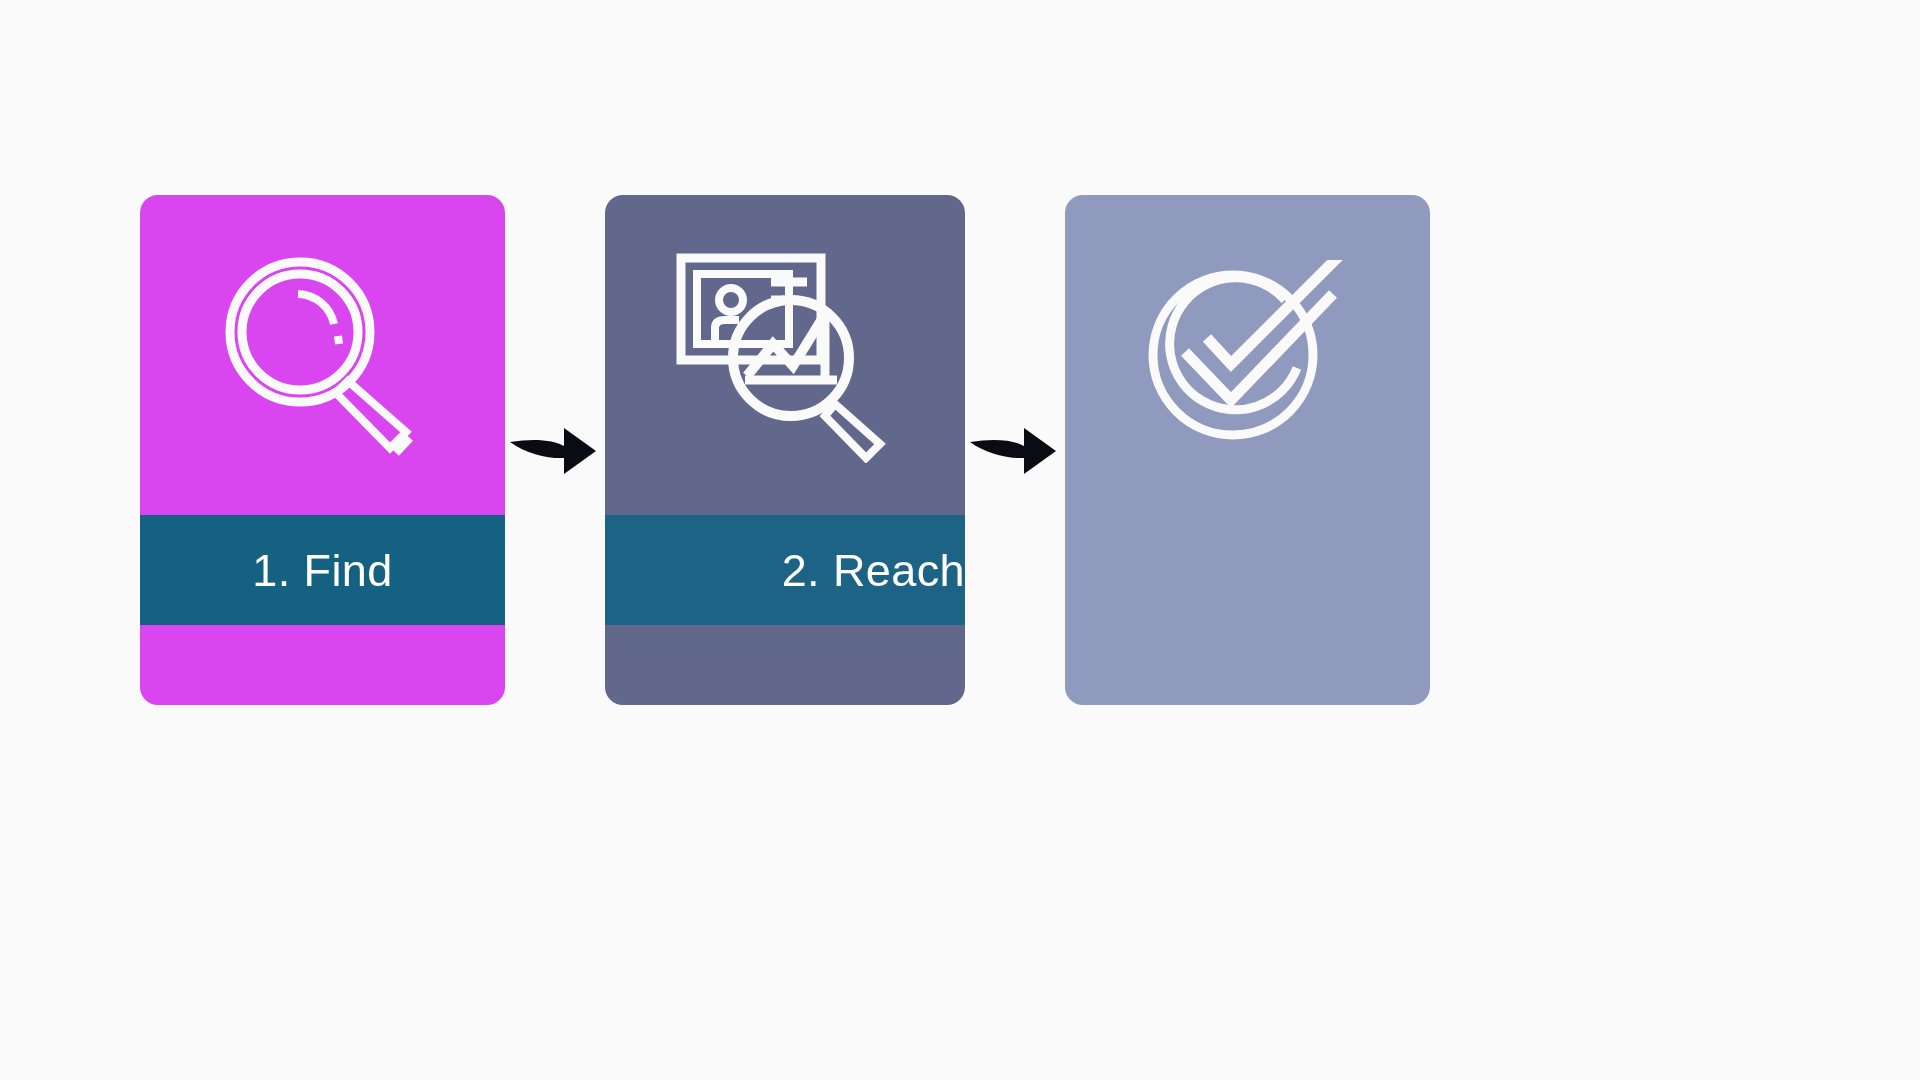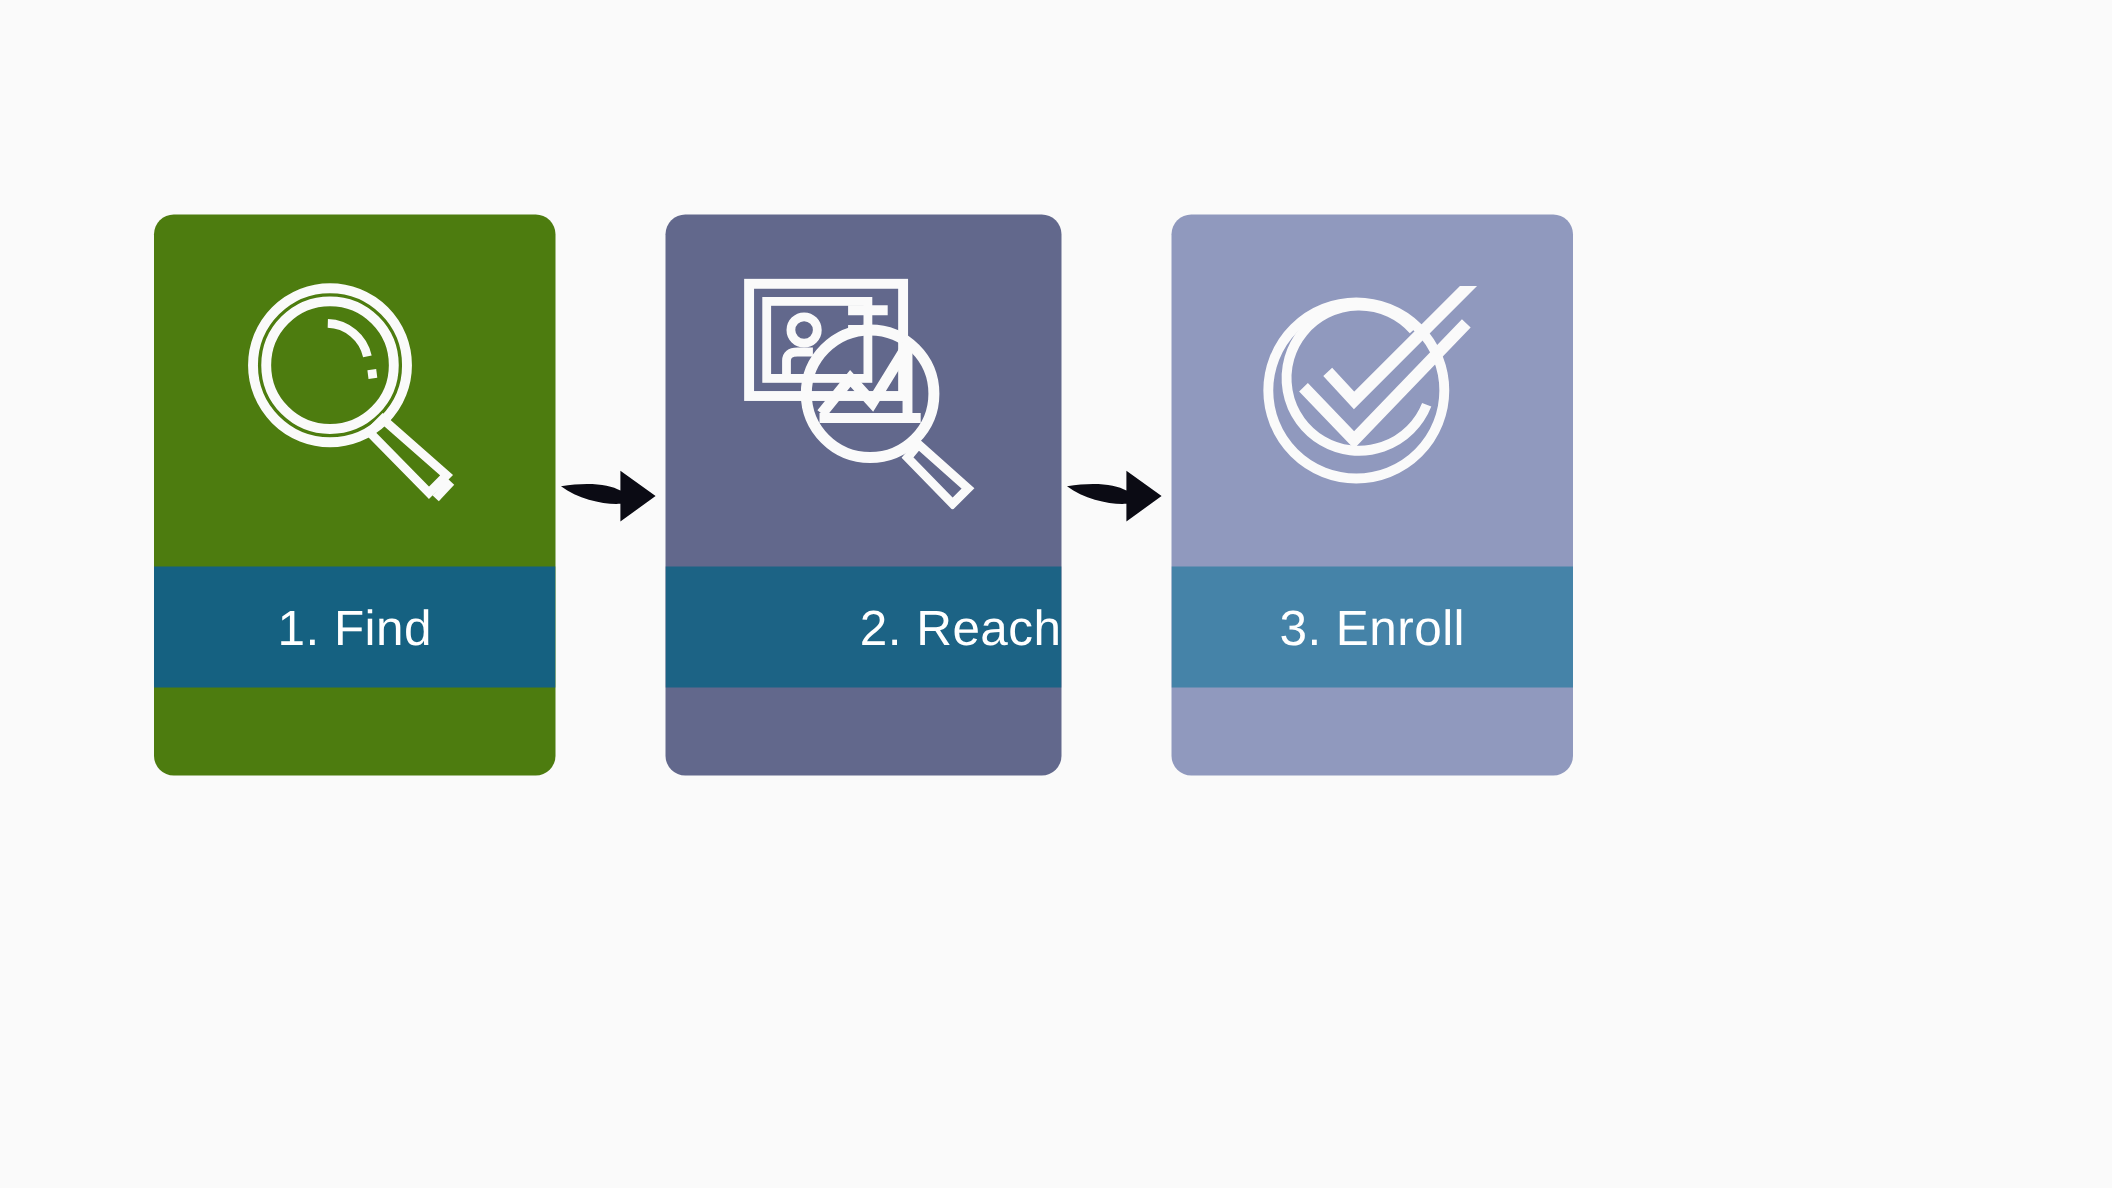--- a/index.html
+++ b/index.html
@@ -22,21 +22,21 @@
   }
 
   
   .card {
     position: absolute;
     top: 195px;
     height: 510px;
     border-radius: 18px;
     overflow: hidden;
   }
-  .card-1 { left: 140px;  width: 365px; background: #4d7c0f; }
+  .card-1 { left: 140px;  width: 365px; background: #d946ef; }
   .card-2 { left: 605px;  width: 360px; background: #62688C; }
   .card-3 { left: 1065px; width: 365px; background: #9099BE; }
 
   .card-icon-area {
     position: absolute;
     left: 0;
     top: 0;
     width: 100%;
     height: 320px;
     display: flex;
@@ -169,18 +169,15 @@
 
         <circle cx="88" cy="95" r="80" fill="none" stroke="#FAFAFA" stroke-width="9"></circle>
 
         <path d="M 140 40
                  A 66 66 0 1 0 152 108" fill="none" stroke="#FAFAFA" stroke-width="9"></path>
 
         <path d="M 40 92 L 86 140 L 188 34" fill="none" stroke="#FAFAFA" stroke-width="11" stroke-linejoin="miter" stroke-linecap="butt"></path>
         <path d="M 62 78 L 86 104 L 198 -8" fill="none" stroke="#FAFAFA" stroke-width="11" stroke-linejoin="miter" stroke-linecap="butt"></path>
       </svg>
     </div>
-    <div class="card-band">
-      <span class="card-band-label">3. Enroll</span>
-    </div>
   </div>
 
 </div>
 
 </body></html>

